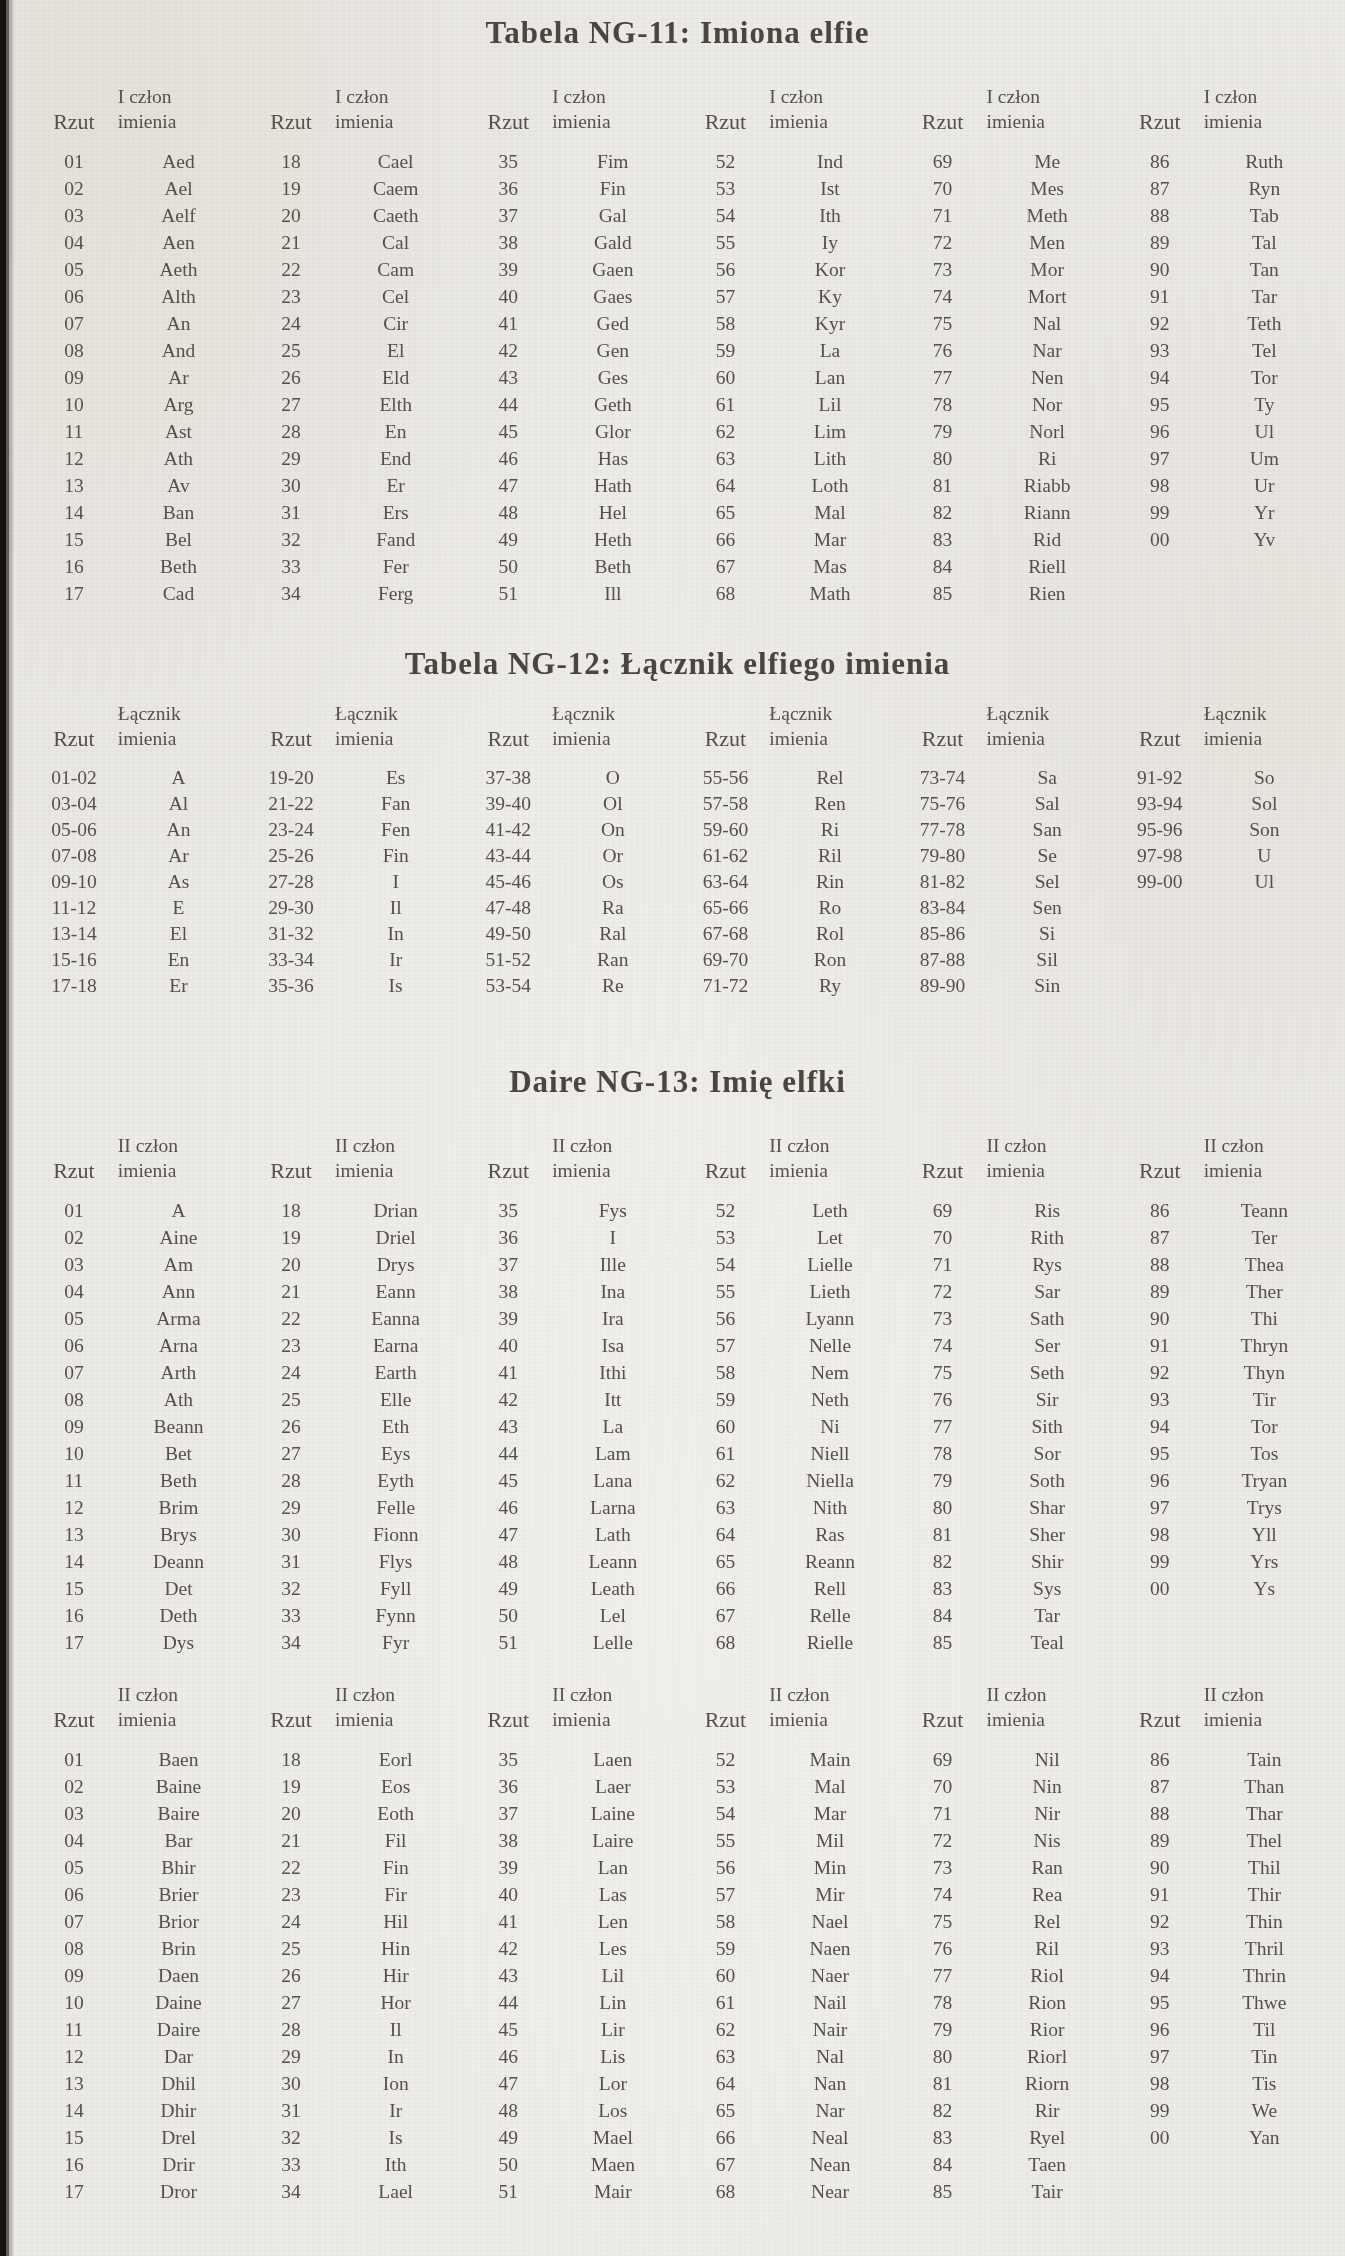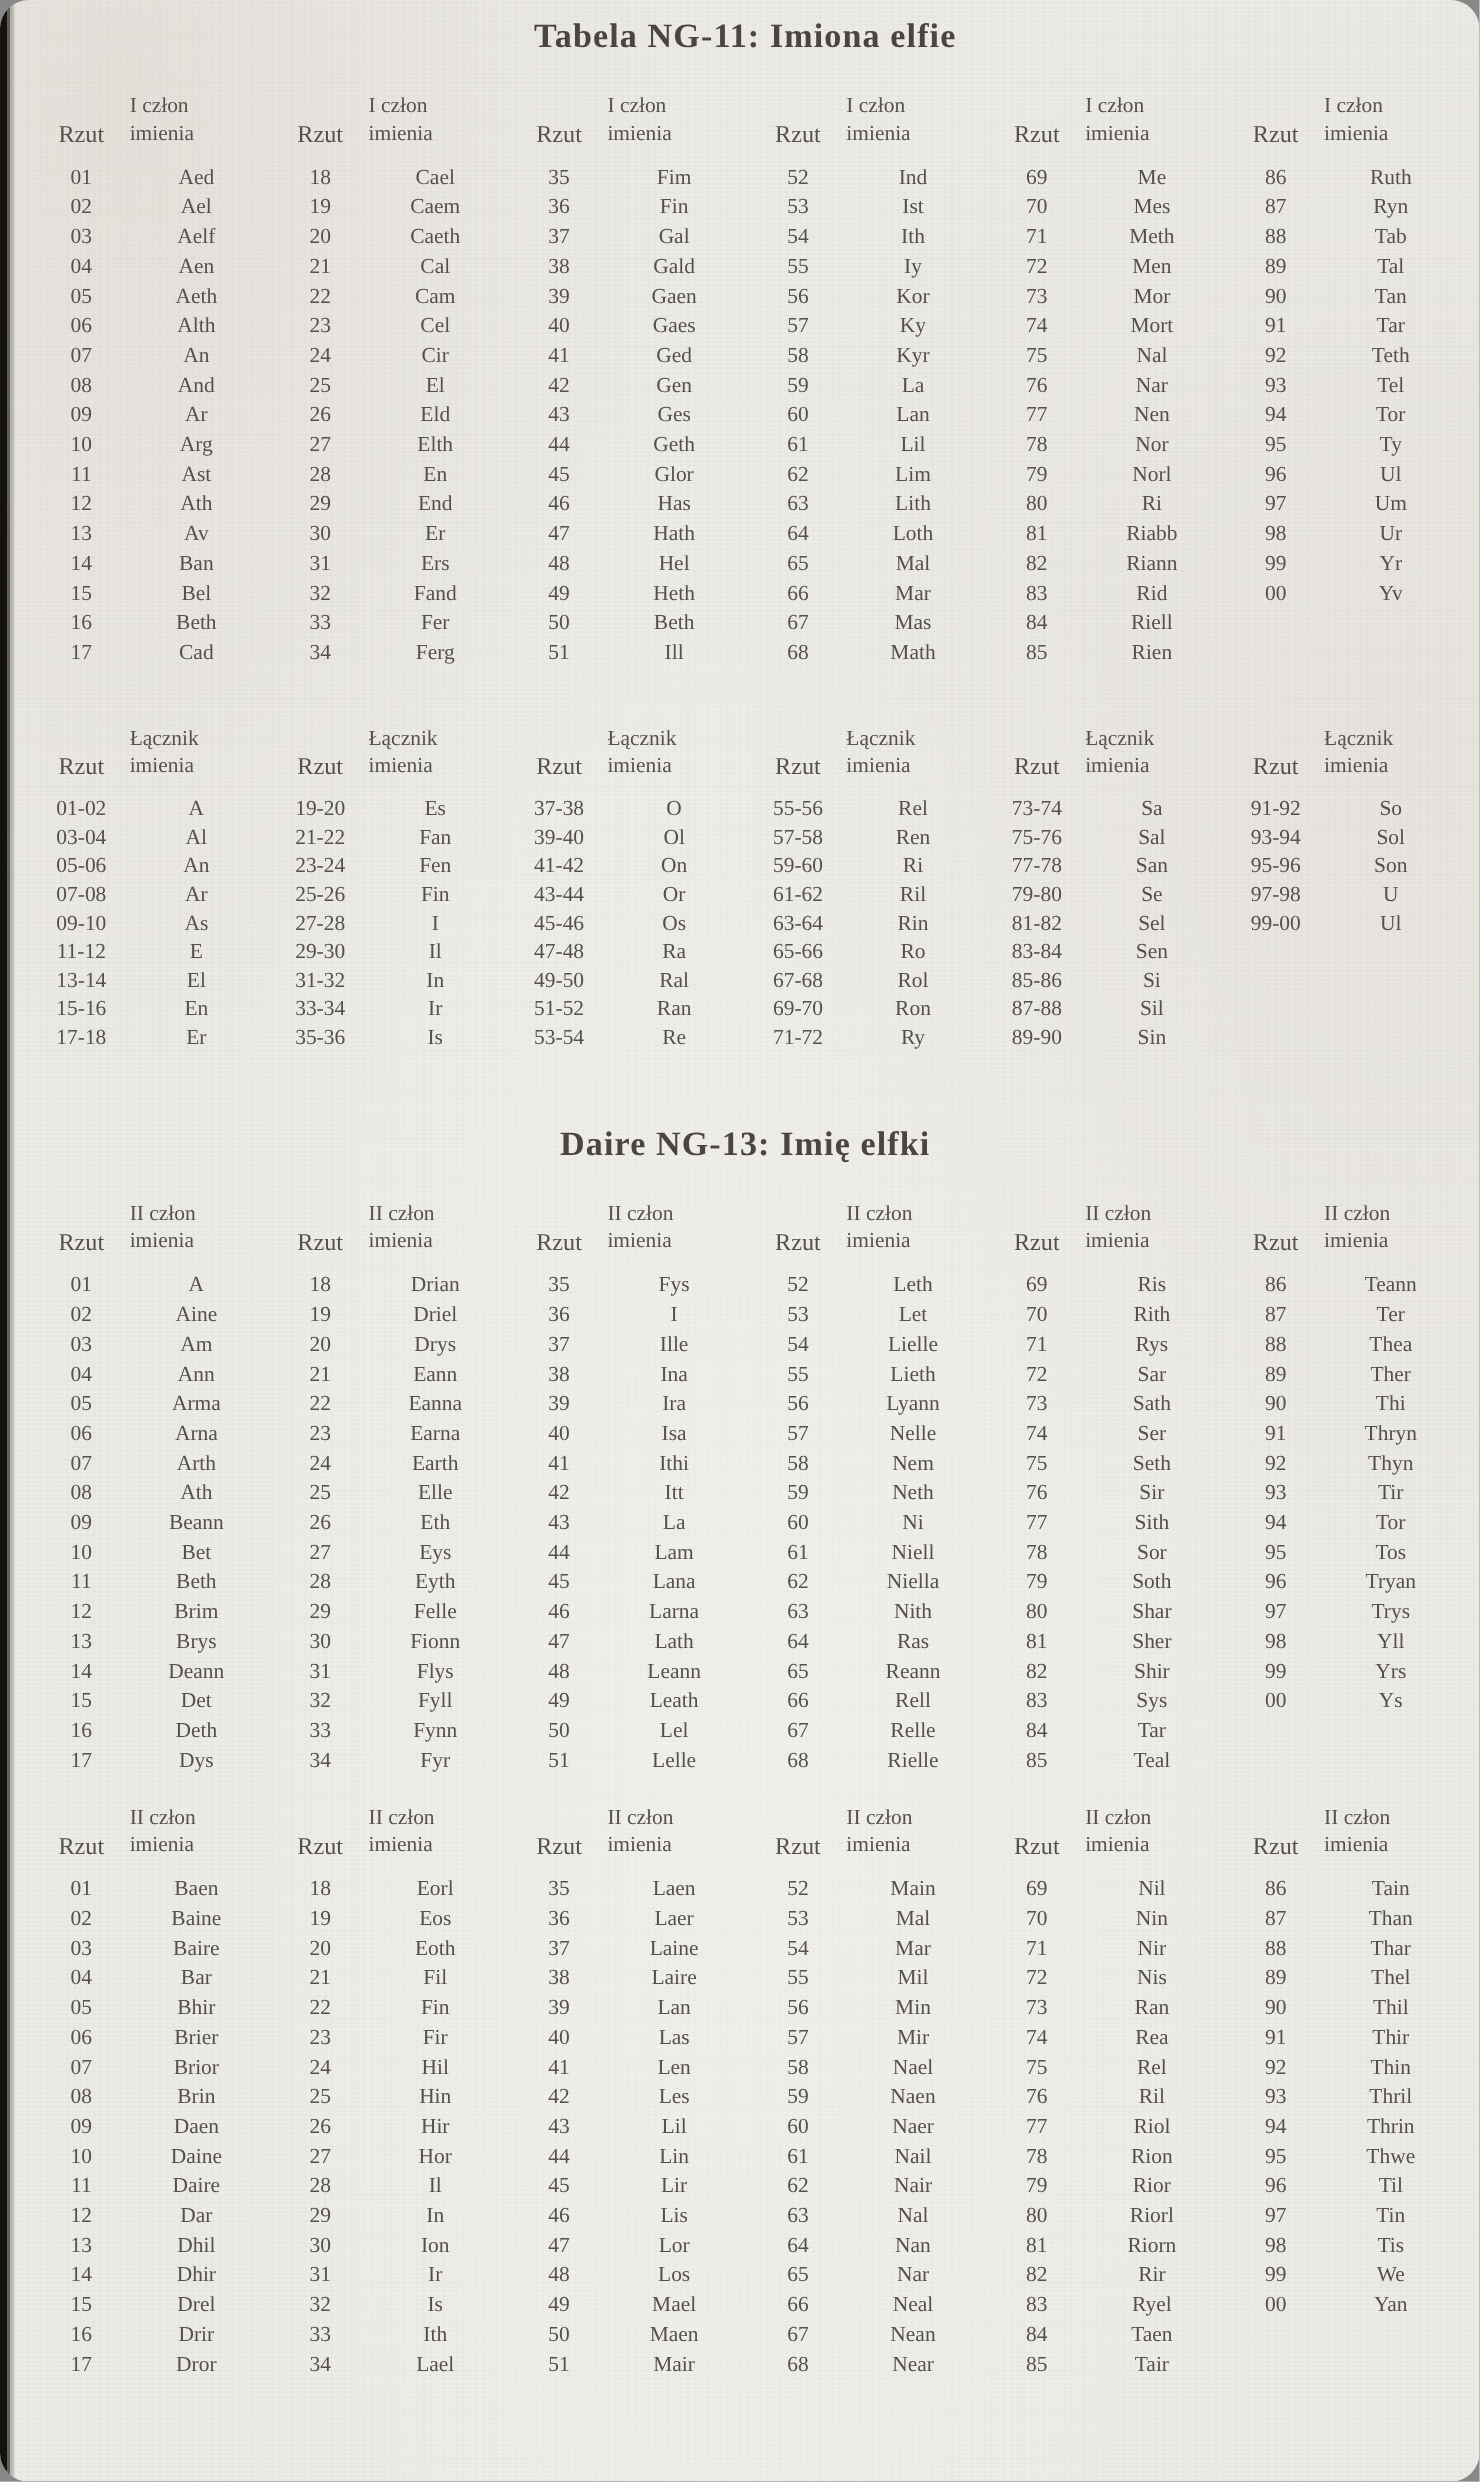--- a/index.html
+++ b/index.html
@@ -13,21 +13,20 @@
     margin:0 auto;
     overflow:hidden;
     background-color:#edebe6;
     background-image:
       radial-gradient(ellipse at 8% 4%, rgba(150,140,120,0.10), transparent 30%),
       radial-gradient(ellipse at 95% 30%, rgba(150,140,120,0.07), transparent 35%),
       radial-gradient(ellipse at 50% 70%, rgba(255,255,255,0.25), transparent 60%),
       repeating-linear-gradient(0deg, rgba(90,85,75,0.018) 0 2px, rgba(255,255,255,0.02) 2px 4px),
       repeating-linear-gradient(90deg, rgba(90,85,75,0.014) 0 3px, rgba(255,255,255,0.015) 3px 6px);
     color:#54504b;
-    border-radius:26px;
   }
   .scan-edge {
     position:absolute; left:0; top:0; bottom:0; width:14px;
     background:linear-gradient(90deg,#14120f 0 6px, rgba(25,22,18,0.65) 6px 9px, rgba(25,22,18,0.25) 9px 11px, rgba(25,22,18,0.0) 14px);
     z-index:2;
   }
   #tables-root { position:relative; padding:12px 20px 0 30px; z-index:1; }
 
   .ng-table { margin:0; }
   .table-title {
@@ -631,20 +630,21 @@
   <div class="row">
     <span class="cell-roll">00</span>
     <span class="cell-name">Yv</span>
   </div>
 </div>
   </div>
 </div>
   </section>
 
   <section class="ng-table s1">
+    <h2 class="table-title">Tabela NG-12: Łącznik elfiego imienia</h2>
     <div class="groups">
   <div class="group">
     <div class="group-header">
       <div class="hdr-roll">Rzut</div>
       <div class="hdr-value">
         <span class="l1">Łącznik</span>
         <span class="l2">imienia</span>
       </div>
     </div>
     <div class="rows">

